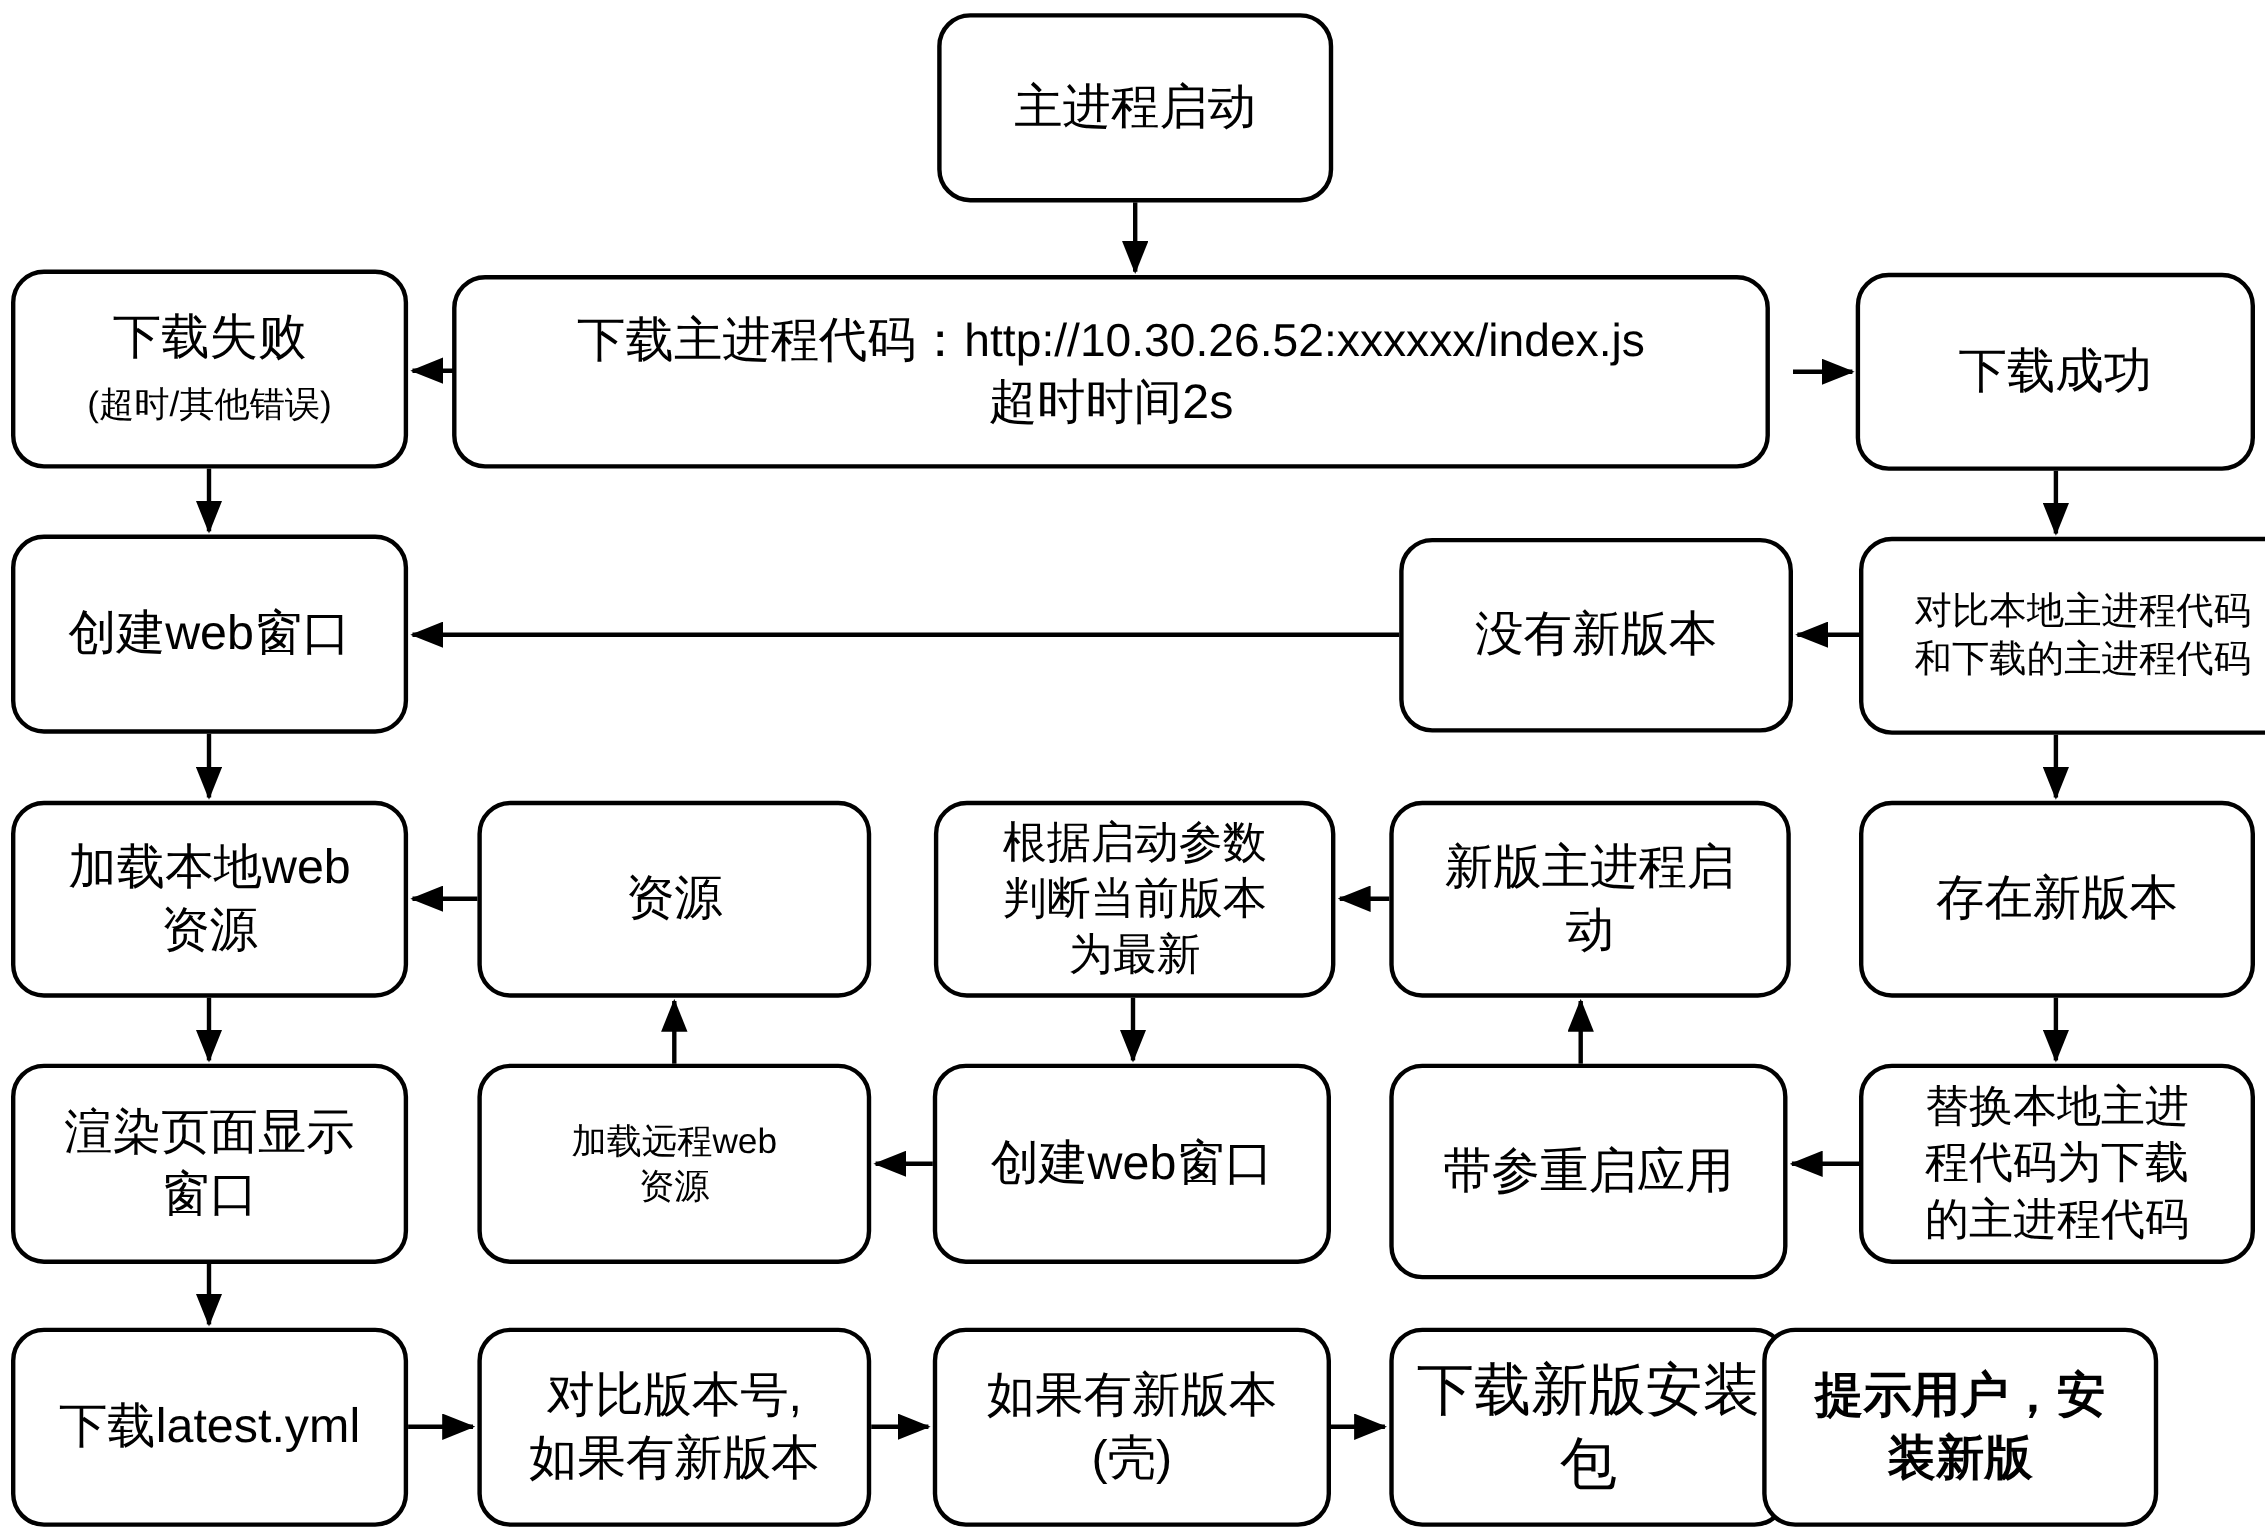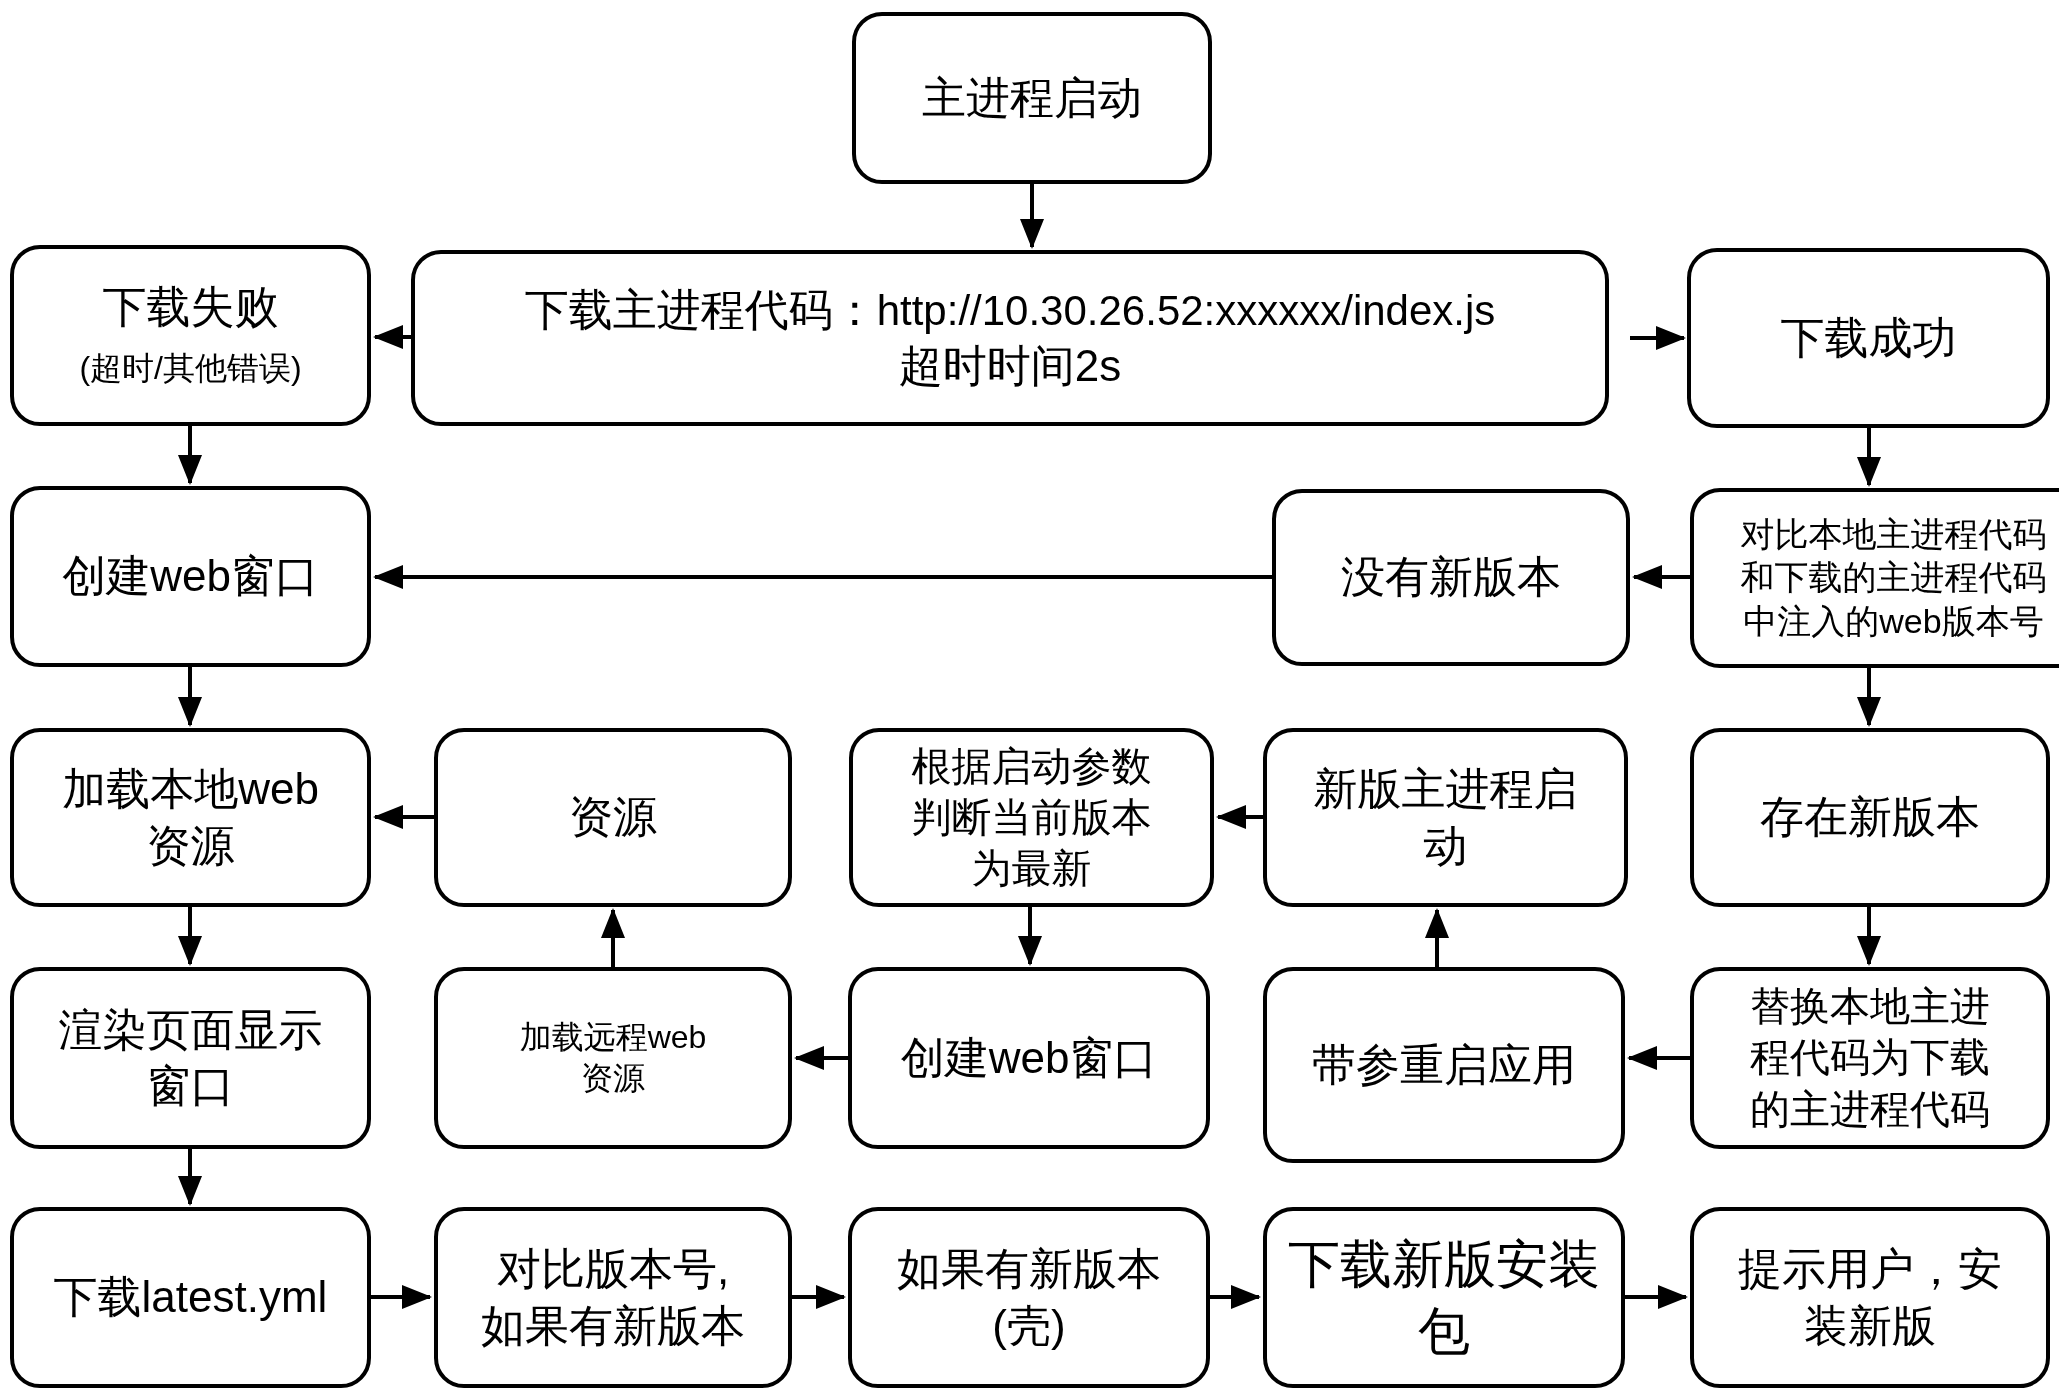--- a/index.html
+++ b/index.html
@@ -77,21 +77,20 @@
       </div>
       <div class="node" style="left: 10px; top: 486px; width: 361px; height: 181px; border-color: rgb(0, 0, 0); background: rgb(255, 255, 255); font-size: 44px;">
         <div class="line"><span>创建web窗口</span></div>
       </div>
       <div class="node" style="left: 1272px; top: 489px; width: 358px; height: 177px; border-color: rgb(0, 0, 0); background: rgb(255, 255, 255); font-size: 44px;">
         <div class="line"><span>没有新版本</span></div>
       </div>
       <div class="node" style="left: 1690px; top: 488px; width: 407px; height: 180px; border-color: rgb(0, 0, 0); background: rgb(255, 255, 255); font-size: 34px;">
         <div class="line"><span>对比本地主进程代码</span></div>
         <div class="line"><span>和下载的主进程代码</span></div>
-        <div class="line"><span>中注入的web版本号</span></div>
       </div>
       <div class="node" style="left: 10px; top: 728px; width: 361px; height: 179px; border-color: rgb(0, 0, 0); background: rgb(255, 255, 255); font-size: 44px;">
         <div class="line"><span>加载本地web</span></div>
         <div class="line"><span>资源</span></div>
       </div>
       <div class="node" style="left: 434px; top: 728px; width: 358px; height: 179px; border-color: rgb(0, 0, 0); background: rgb(255, 255, 255); font-size: 44px;">
         <div class="line"><span>资源</span></div>
       </div>
       <div class="node" style="left: 849px; top: 728px; width: 365px; height: 179px; border-color: rgb(0, 0, 0); background: rgb(255, 255, 255); font-size: 40px;">
         <div class="line"><span>根据启动参数</span></div>
@@ -132,18 +131,18 @@
         <div class="line"><span>如果有新版本</span></div>
       </div>
       <div class="node" style="left: 848px; top: 1207px; width: 362px; height: 181px; border-color: rgb(0, 0, 0); background: rgb(255, 255, 255); font-size: 44px;">
         <div class="line"><span>如果有新版本</span></div>
         <div class="line"><span>(壳)</span></div>
       </div>
       <div class="node" style="left: 1263px; top: 1207px; width: 362px; height: 181px; border-color: rgb(0, 0, 0); background: rgb(255, 255, 255); font-size: 52px;">
         <div class="line"><span>下载新版安装</span></div>
         <div class="line"><span>包</span></div>
       </div>
-      <div class="node" style="left: 1690px; top: 1207px; width: 360px; height: 181px; border-color: rgb(0, 0, 0); background: rgb(255, 255, 255); font-size: 44px;">
+      <div class="node" style="left: 1602px; top: 1207px; width: 360px; height: 181px; border-color: rgb(0, 0, 0); background: rgb(255, 255, 255); font-size: 44px; font-weight: bold;">
         <div class="line"><span>提示用户，安</span></div>
         <div class="line"><span>装新版</span></div>
       </div>
     </div>
 </div>
 
 </body></html>

